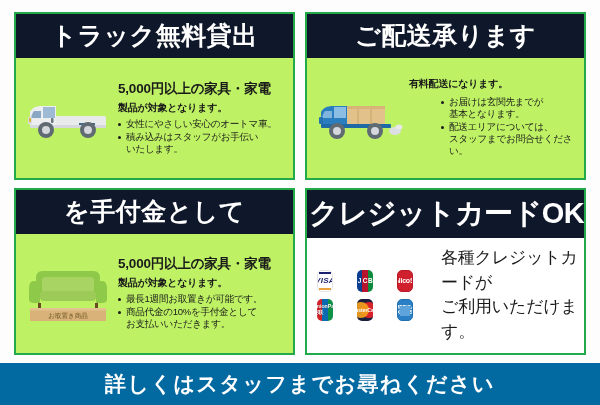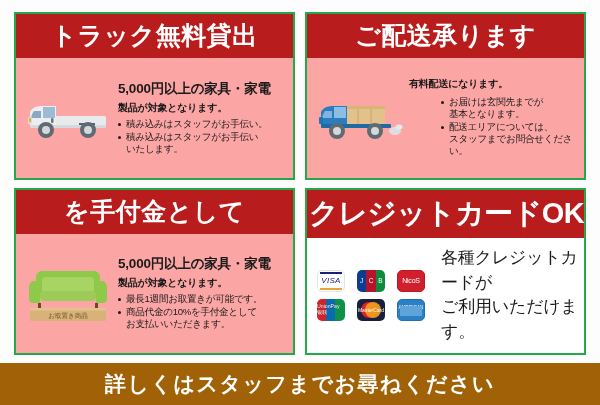--- a/index.html
+++ b/index.html
@@ -40,21 +40,21 @@
   .panel {
     border: 2px solid #22a94a;
     background: #ffffff;
     display: flex;
     flex-direction: column;
     box-sizing: border-box;
     overflow: hidden;
   }
 
   .panel-header {
-    background: #b91c1c;
+    background: #0f172a;
     color: #ffffff;
     text-align: center;
     font-size: 25px;
     font-weight: bold;
     letter-spacing: 0.5px;
     line-height: 1;
     padding: 9px 2px 10px 2px;
     white-space: nowrap;
     flex: 0 0 auto;
   }
@@ -63,21 +63,21 @@
     letter-spacing: -0.5px;
   }
 
   .panel-body {
     flex: 1 1 auto;
     display: flex;
     flex-direction: row;
     align-items: center;
     padding: 4px 6px 4px 4px;
     box-sizing: border-box;
-    background: #fca5a5;
+    background: #bef264;
   }
 
   .art {
     flex: 0 0 auto;
     width: 96px;
     display: flex;
     align-items: center;
     justify-content: center;
   }
 
@@ -138,27 +138,27 @@
     box-sizing: border-box;
   }
   .card-grid {
     flex: 0 0 auto;
     display: grid;
     grid-template-columns: repeat(3, 32px);
     grid-template-rows: repeat(2, 22px);
     gap: 7px 8px;
   }
   .card {
-    width: 28px;
+    width: 16px;
     height: 22px;
     border-radius: 5px;
     position: relative;
     overflow: hidden;
     font-size: 6px;
-    font-weight: normal;
+    font-weight: bold;
     display: flex;
     align-items: center;
     justify-content: center;
     color: #fff;
     box-sizing: border-box;
   }
   .card-visa {
     background: #ffffff;
     border: 1px solid #e4e4e4;
     color: #1a1f71;
@@ -198,21 +198,21 @@
     font-size: 17px;
     line-height: 1.45;
     letter-spacing: -0.2px;
     color: #1a1a1a;
     white-space: pre-line;
   }
 
   .footer {
     flex: 1 1 auto;
     margin: 8px 0 0 0;
-    background: #a16207;
+    background: #0369a1;
     color: #ffffff;
     display: flex;
     align-items: center;
     justify-content: center;
     font-size: 21px;
     font-weight: bold;
     letter-spacing: 1.5px;
   }
 </style>
 </head>
@@ -239,21 +239,21 @@
             <circle cx="22" cy="38" r="8" fill="#5f6a73"></circle>
             <circle cx="22" cy="38" r="4" fill="#d4d7db"></circle>
             <circle cx="64" cy="38" r="8" fill="#5f6a73"></circle>
             <circle cx="64" cy="38" r="4" fill="#d4d7db"></circle>
           </svg>
         </div>
         <div class="copy">
           <div class="lead">5,000円以上の家具・家電</div>
           <div class="lead lead-2">製品が対象となります。</div>
           <ul class="bullets">
-            <li>積み込みはスタッフがお手伝い。</li>
+            <li>女性にやさしい安心のオートマ車。</li>
             <li>積み込みはスタッフがお手伝い
 いたします。</li>
           </ul>
         </div>
       </div>
     </div>
 
     <div class="panel">
       <div class="panel-header">ご配送承ります</div>
       <div class="panel-body">

